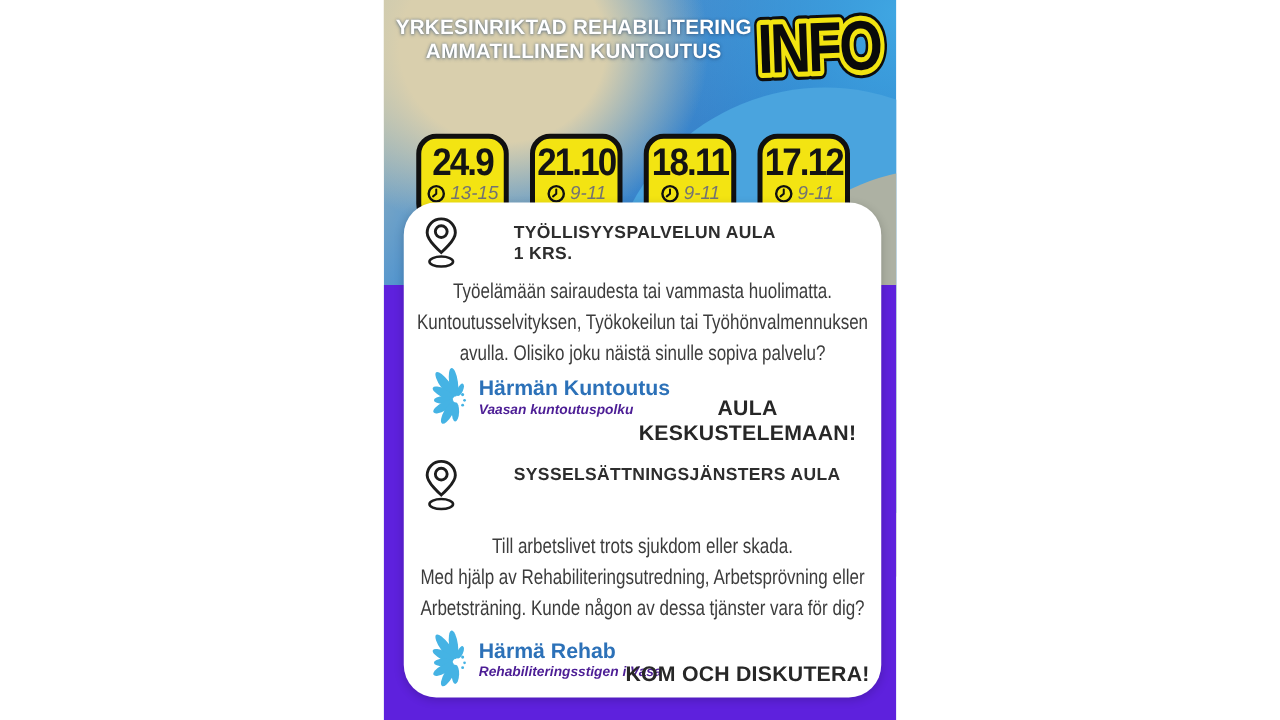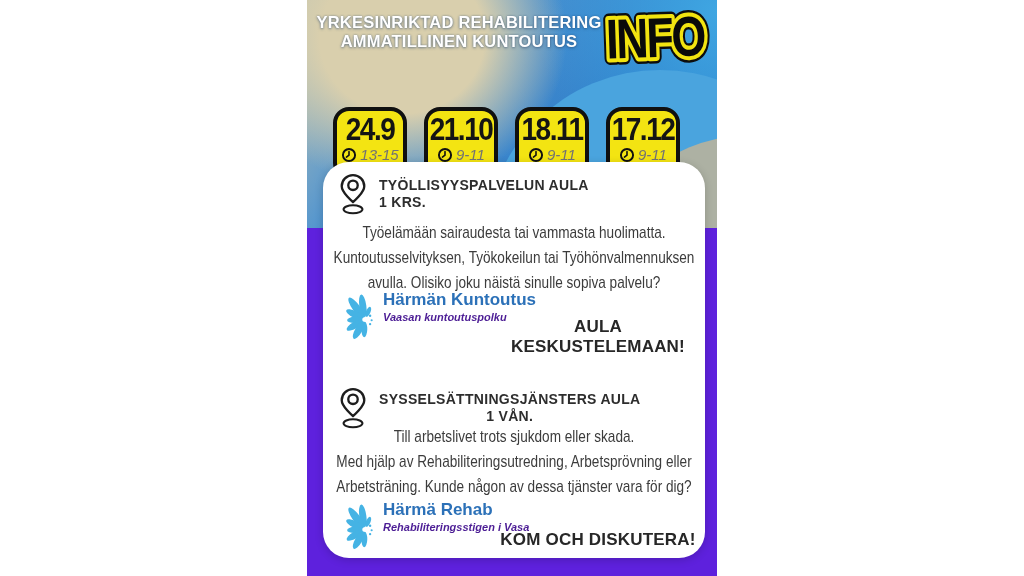--- a/index.html
+++ b/index.html
@@ -33,27 +33,27 @@
     display:flex; flex-direction:column; align-items:center; }
   .badge-date { font-size:28px; font-weight:bold; letter-spacing:-1.5px; color:#141414;
     line-height:30px; margin-top:4px; transform:scaleY(1.1); }
   .badge-time { display:flex; align-items:center; gap:3px; font-size:15px; color:#737373; margin-top:1px;font-style:italic; }
 
   
   .card { position:absolute; left:16px; top:162px; width:382px; height:396px; background:#ffffff;
     border-radius:26px; box-shadow:0 2px 8px rgba(0,0,0,.18); }
   .sec-header { position:absolute; left:14px; display:flex; gap:10px; align-items:flex-start; }
   .sec-header .lines { padding-top:5px; font-size:14px; font-weight:bold; color:#2d2d2d;
-    line-height:17px; letter-spacing:0.3px; }
-  .sec1-header { top:10px; } .sec2-header { top:224px;text-align:center; }
+    line-height:17px; letter-spacing:0.3px;margin-left:32px; }
+  .sec1-header { top:10px; } .sec2-header { top:204px; }
   .body-text { position:absolute; left:50%; width:480px; margin-left:-240px; text-align:center;
     white-space:pre-line; font-size:17px; line-height:25px; color:#3c3c3c;
     transform:scaleX(0.8); transform-origin:50% 0; }
   .body1 { top:58px; } .body2 { top:262px; }
-  .logo-row { position:absolute; left:8px; display:flex; align-items:flex-start; gap:6px; }
+  .logo-row { position:absolute; left:8px; display:flex; align-items:center; gap:6px; }
   .logo1 { top:128px; } .logo2 { top:338px; }
   .logo-name { font-size:17px; font-weight:bold; color:#2c71b8; line-height:19px; }
   .logo-tagline { font-size:11px; font-weight:bold; font-style:italic; color:#4c1d95; line-height:16px; }
   .cta { position:absolute; left:172px; width:206px; text-align:center; font-size:17px;
     font-weight:bold; color:#272727; letter-spacing:0.2px; }
   .cta1 { top:155px; } .cta2 { top:368px; }
 </style>
 </head>
 <body>
 
@@ -164,21 +164,20 @@
       <div class="cta cta1">AULA KESKUSTELEMAAN!</div>
 
       <div class="sec-header sec2-header">
         <svg width="32" height="44" viewBox="0 0 44 58">
           <path d="M22 3 C13.2 3 6.5 9.8 6.5 18.2 C6.5 27 22 40 22 40 C22 40 37.5 27 37.5 18.2 C37.5 9.8 30.8 3 22 3 Z" fill="none" stroke="#1d1d1d" stroke-width="3.2"></path>
           <circle cx="22" cy="17" r="6.5" fill="none" stroke="#1d1d1d" stroke-width="3.2"></circle>
           <ellipse cx="22" cy="50" rx="13" ry="5.5" fill="none" stroke="#1d1d1d" stroke-width="2.8"></ellipse>
         </svg>
         <div class="lines">
           <div>SYSSELSÄTTNINGSJÄNSTERS AULA</div>
-          <div>1 VÅN.</div>
         </div>
       </div>
 
       <div class="body-text body2">Till arbetslivet trots sjukdom eller skada.
 Med hjälp av Rehabiliteringsutredning, Arbetsprövning eller
 Arbetsträning. Kunde någon av dessa tjänster vara för dig?</div>
 
       <div class="logo-row logo2">
         <svg width="46" height="56" viewBox="0 0 60 64">
           <g transform="translate(44,34)" fill="#45b3e4">

